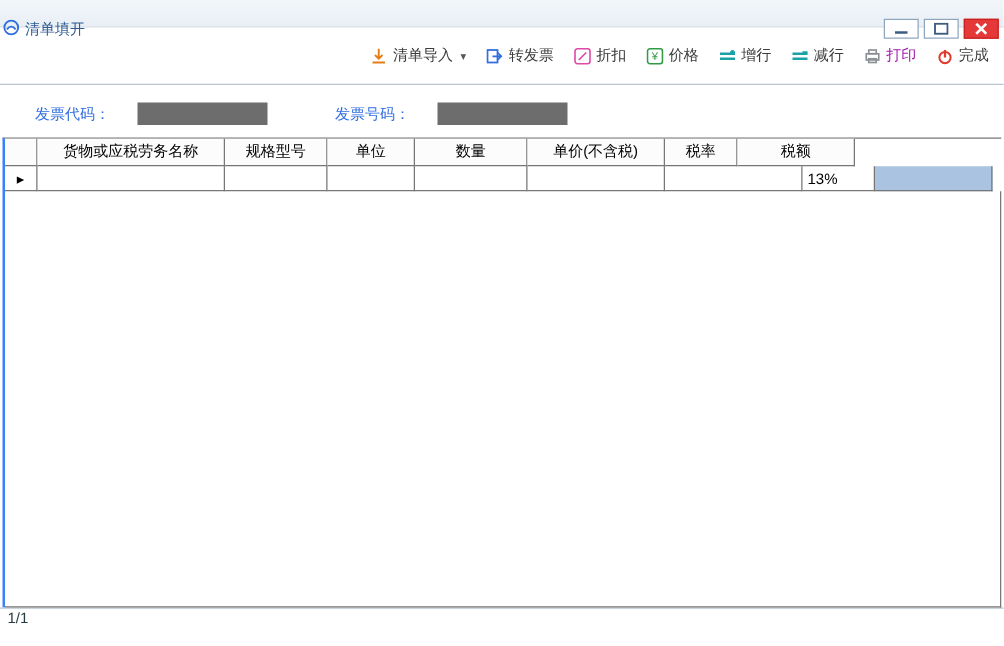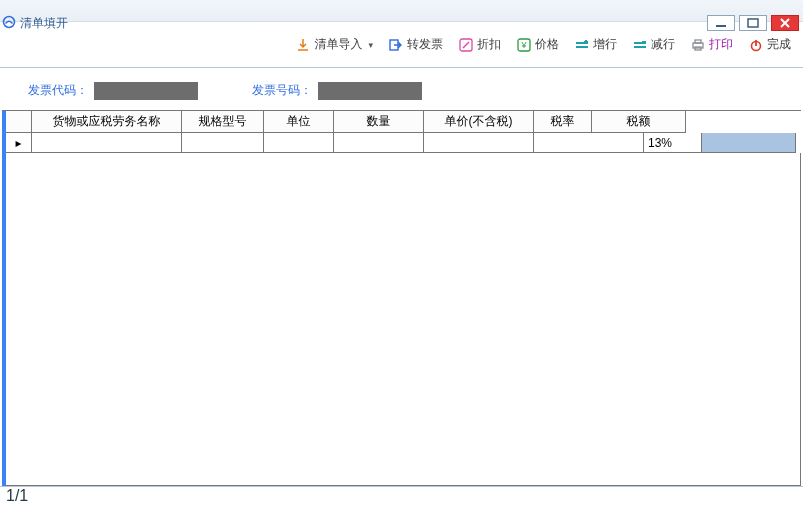--- a/index.html
+++ b/index.html
@@ -21,46 +21,46 @@
     .c-orange { color: #e67d13; }
     .c-blue { color: #2f6de0; }
     .c-pink { color: #df4aa7; }
     .c-green { color: #2f9b44; }
     .c-teal { color: #1aa2a8; }
     .c-gray { color: #8a8f95; }
     .c-red { color: #e13a2c; }
 
     
     .fields { display: flex; align-items: center; gap: 54px; padding: 14px 0 10px 28px; }
-    .field { display: inline-flex; align-items: flex-start; gap: 6px; }
+    .field { display: inline-flex; align-items: center; gap: 22px; }
     .field .label { color: #2f6de0; }
     .masked { width: 104px; height: 18px; background: #6d6d6d; display: inline-block; }
 
     
-    .grid { border-top: 1px solid #777; border-left: 4px solid #3b82f6; margin: 0 2px; height: 376px; background: #fff; display: flex; flex-direction: column; }
+    .grid { border-top: 1px solid #777; border-left: 2px solid #3b82f6; margin: 0 2px; height: 376px; background: #fff; display: flex; flex-direction: column; }
     .row { display: flex; }
     .cell { border-right: 1px solid #777; border-bottom: 1px solid #777; display: flex; align-items: center; justify-content: center; padding: 2px 4px; height: 22px; color: #000; font-size: 12px; }
     .cell.left { justify-content: flex-start; }
     .hdr .cell { background: #fcfcfc; }
     .c0 { width: 26px; }
     .c1 { width: 150px; }
     .c2 { width: 82px; }
     .c3 { width: 70px; }
     .c4 { width: 90px; }
     .c5 { width: 110px; }
     .c6 { width: 110px; }
     .c7 { width: 58px; text-align: right; }
     .c8 { width: 94px; }
     .body-row .cell { height: 20px; font-size: 12px; }
     .selector { color: #000; }
     .highlight { background: #a9c3e0; }
     .spacer { flex: 1; border-right: 1px solid #777; border-bottom: 1px solid #777; }
 
     
-    .status { height: 19px; border-top: 1px solid #b9c7d4; display: flex; padding: 0 6px; color: #263a44; font-size: 16px; }
+    .status { height: 19px; border-top: 1px solid #b9c7d4; display: flex; padding: 0 6px; color: #263a44; font-size: 12px; }
   </style>
 </head>
 <body>
 
 <div class="titlebar">
   <span class="app-icon">
     <svg viewBox="0 0 14 14">
         <circle cx="7" cy="7" r="5.5" fill="none" stroke="#2f6de0" stroke-width="1.5"></circle>
         <path d="M3.5 8.5 Q7 4 10.5 8.5" fill="none" stroke="#2f6de0" stroke-width="1.5"></path>
       </svg>

